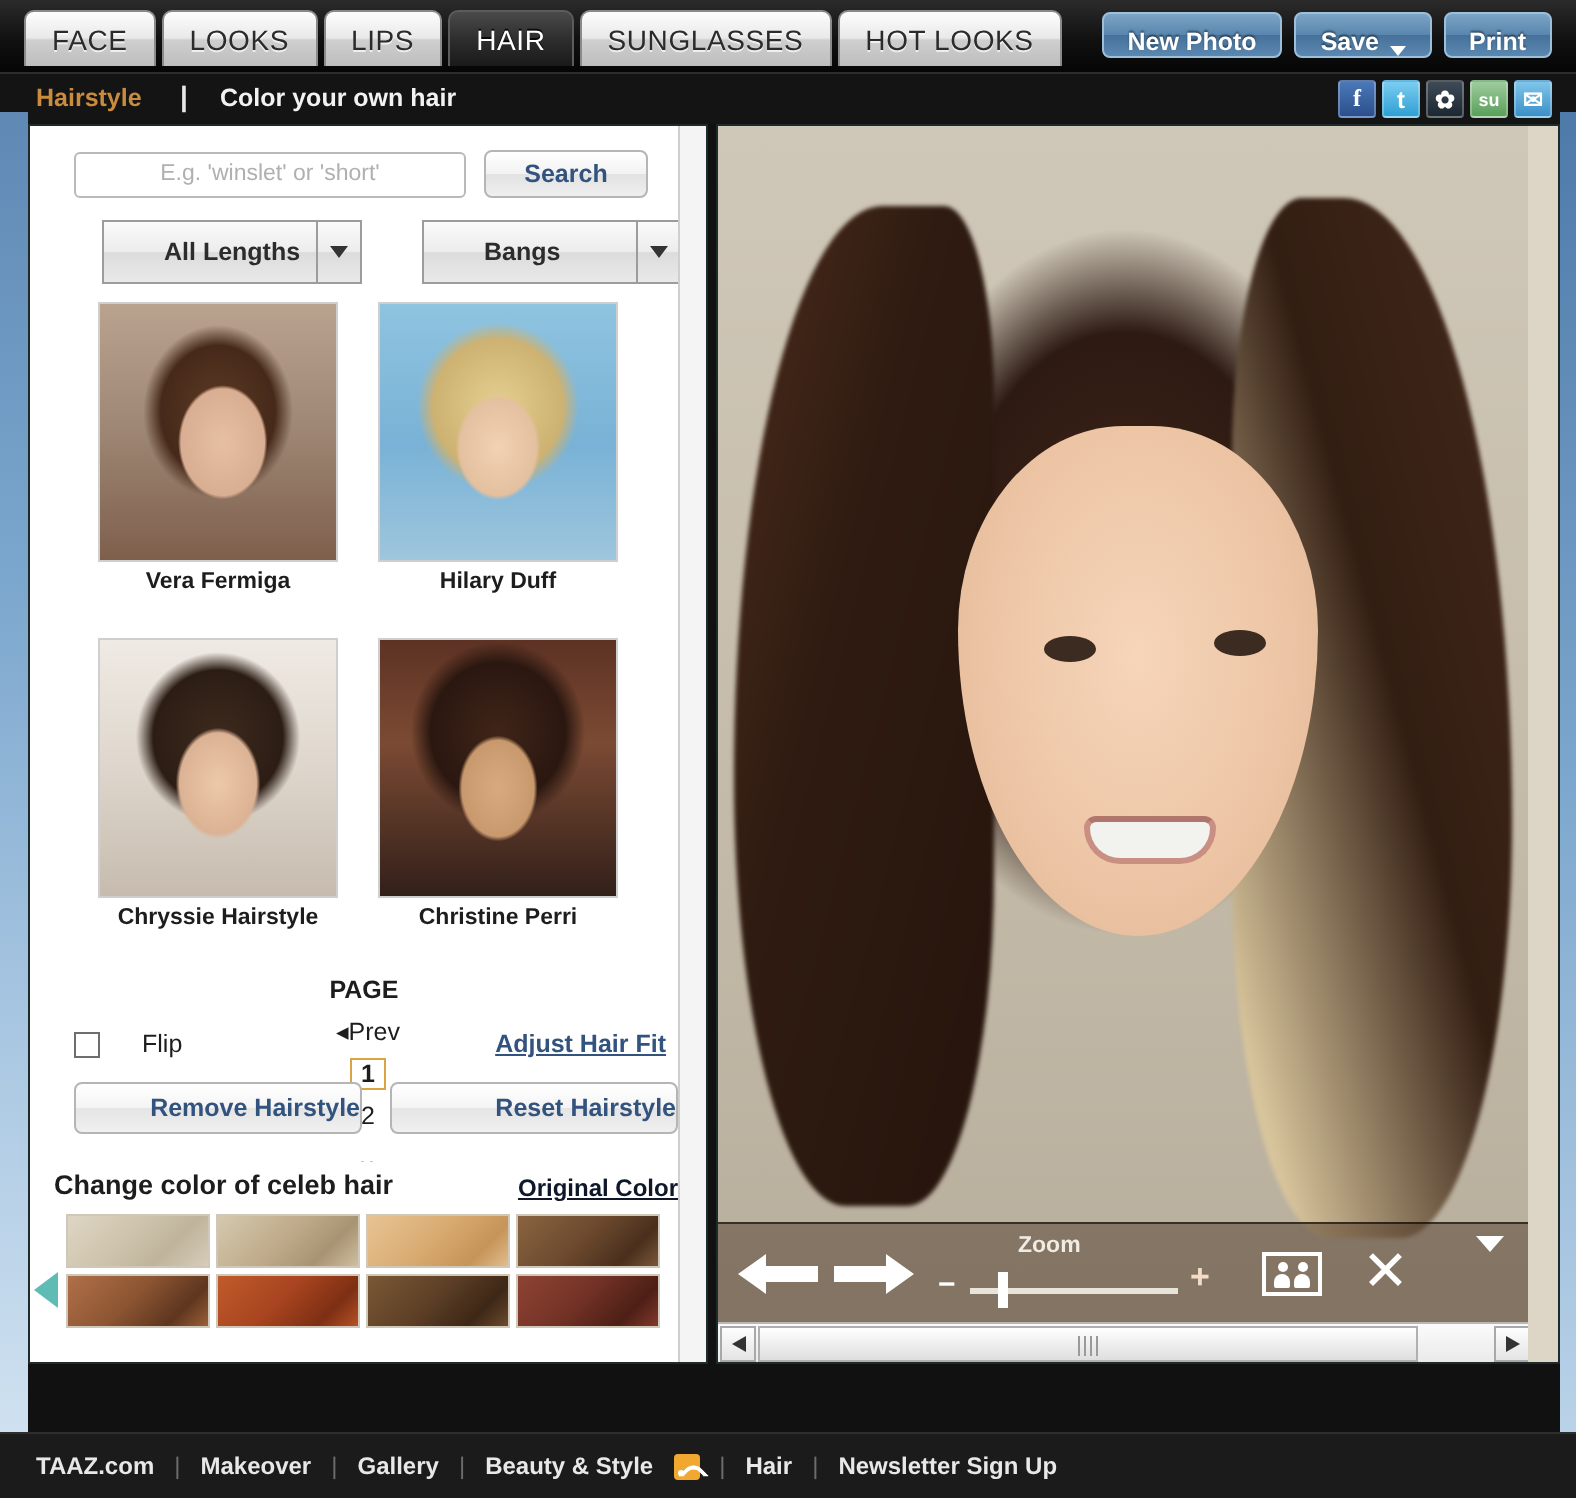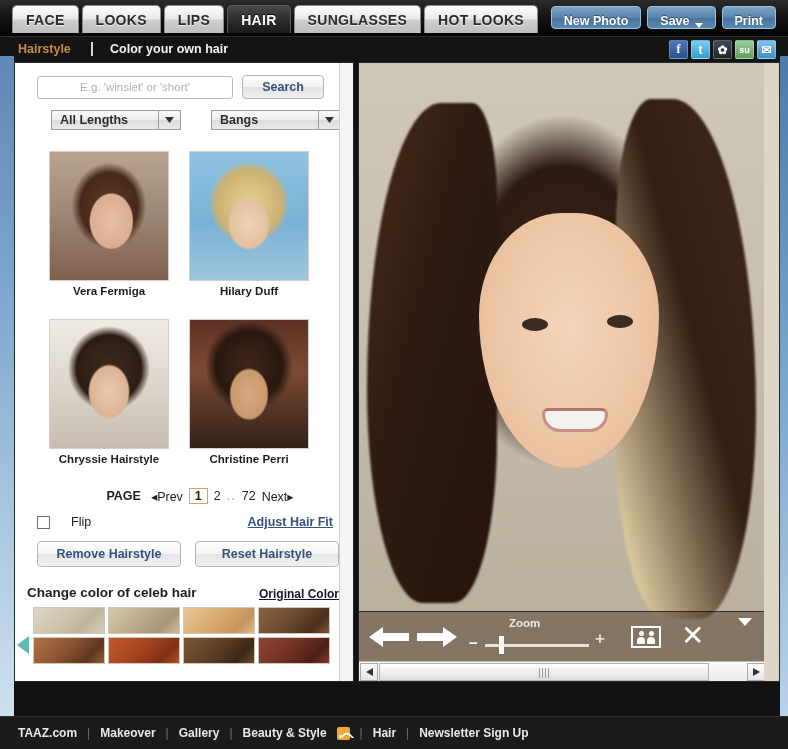--- a/index.html
+++ b/index.html
@@ -39,21 +39,21 @@
     padding: 0 13px;
     display: flex; align-items: center; justify-content: center;
     font-size: 14px; letter-spacing: .3px;
     color: #2b2b2b;
     background: linear-gradient(to bottom, #fdfdfd 0%, #e9e9e9 48%, #cfcfcf 52%, #bdbdbd 100%);
     border: 1px solid #8a8a8a;
     border-bottom: none;
     border-radius: 5px 5px 0 0;
     cursor: pointer;
     text-shadow: 0 1px 0 rgba(255,255,255,.7);
-    font-weight: 700;
+    font-weight: 400;
   }
   .tab.active {
     color: #ffffff;
     background: linear-gradient(to bottom, #4a4a4a 0%, #2e2e2e 50%, #1a1a1a 100%);
     border-color: #5c5c5c;
     text-shadow: 0 -1px 0 rgba(0,0,0,.8);
   }
   .topbtns { position: absolute; right: 12px; top: 6px; display: flex; gap: 6px; }
   .topbtn {
     height: 23px; padding: 0 12px;
@@ -128,27 +128,28 @@
   .search-input::placeholder { color: #b0b0b0; font-style: normal; }
   .search-btn {
     width: 82px; height: 24px;
     display: flex; align-items: center; justify-content: center;
     font-size: 12.5px; font-weight: bold; color: #33537f;
     background: linear-gradient(to bottom, #ffffff 0%, #f2f2f2 50%, #e2e2e2 51%, #efefef 100%);
     border: 1px solid #b5b5b5; border-radius: 4px; cursor: pointer;
   }
   .select-row { position: absolute; left: 36px; top: 47px; display: flex; gap: 30px; }
   .sel {
-    width: 130px; height: 20px;
+    width: 130px; height: 32px;
     display: flex; align-items: center;
     background: linear-gradient(to bottom, #fbfbfb 0%, #ececec 50%, #dcdcdc 51%, #e9e9e9 100%);
     border: 1px solid #9c9c9c;
     font-size: 12.5px; font-weight: bold; color: #2c2c2c;
     cursor: pointer;
     position: relative;
+    padding-left: 22px;
   }
   .sel span.sel-label { padding-left: 8px; }
   .sel .sel-arrow {
     position: absolute; right: 0; top: 0; bottom: 0; width: 22px;
     border-left: 1px solid #9c9c9c;
     display: flex; align-items: center; justify-content: center;
   }
 
   
   .thumbs {
@@ -180,23 +181,23 @@
       radial-gradient(ellipse 32px 42px at 50% 56%, #ecc8a9 0%, #dcb294 60%, rgba(220,178,148,0) 66%),
       radial-gradient(ellipse 54px 56px at 50% 38%, #3e2a1e 0%, #2c1d14 60%, rgba(44,29,20,0) 76%),
       linear-gradient(to bottom, #efeae4 0%, #ded6cc 50%, #c6bbae 100%); }
   .ph4 { background:
       radial-gradient(ellipse 30px 40px at 50% 58%, #d8a97f 0%, #c9996e 60%, rgba(201,153,110,0) 66%),
       radial-gradient(ellipse 56px 58px at 50% 36%, #402518 0%, #2a1710 60%, rgba(42,23,16,0) 78%),
       linear-gradient(to bottom, #5d3224 0%, #7b4a33 40%, #32201a 100%); }
 
   
   .pager {
-    position: absolute; left: 16px; top: 425px; width: 338px;
-    display: flex; align-items: center; justify-content: center; gap: 6px;
-    font-size: 12.5px; color: #1d1d1d;
+    position: absolute; left: 0; top: 425px; width: 338px;
+    display: flex; align-items: center; gap: 6px;
+    font-size: 12.5px; color: #1d1d1d; flex-direction: column;
   }
   .pager .pg-label { font-weight: bold; margin-right: 4px; }
   .pager a { color: #1d1d1d; text-decoration: none; cursor: pointer; }
   .pg-current {
     border: 1px solid #d9a441; background: #fff; padding: 0 5px;
     font-weight: bold;
   }
   .pg-dots { color: #999; letter-spacing: 1px; }
 
   
@@ -210,21 +211,21 @@
     display: inline-block;
   }
   .flip-label { font-size: 12.5px; color: #1d1d1d; }
   .adj-link {
     font-size: 12.5px; font-weight: bold; color: #33537f;
     text-decoration: underline; cursor: pointer;
   }
   .btn-row { position: absolute; left: 22px; top: 478px; display: flex; gap: 14px; }
   .gbtn {
     width: 144px; height: 26px;
-    display: flex; align-items: center; justify-content: center;
+    display: flex; align-items: center; justify-content: flex-end;
     font-size: 12.5px; font-weight: bold; color: #33537f;
     background: linear-gradient(to bottom, #ffffff 0%, #f4f4f4 50%, #e5e5e5 51%, #f0f0f0 100%);
     border: 1px solid #b5b5b5; border-radius: 4px; cursor: pointer;
   }
 
   
   .colorsec { position: absolute; left: 0; top: 518px; width: 338px; height: 100px; background: #fff; }
   .color-title {
     position: absolute; left: 12px; top: 4px;
     font-size: 13.5px; font-weight: bold; color: #1d1d1d;

